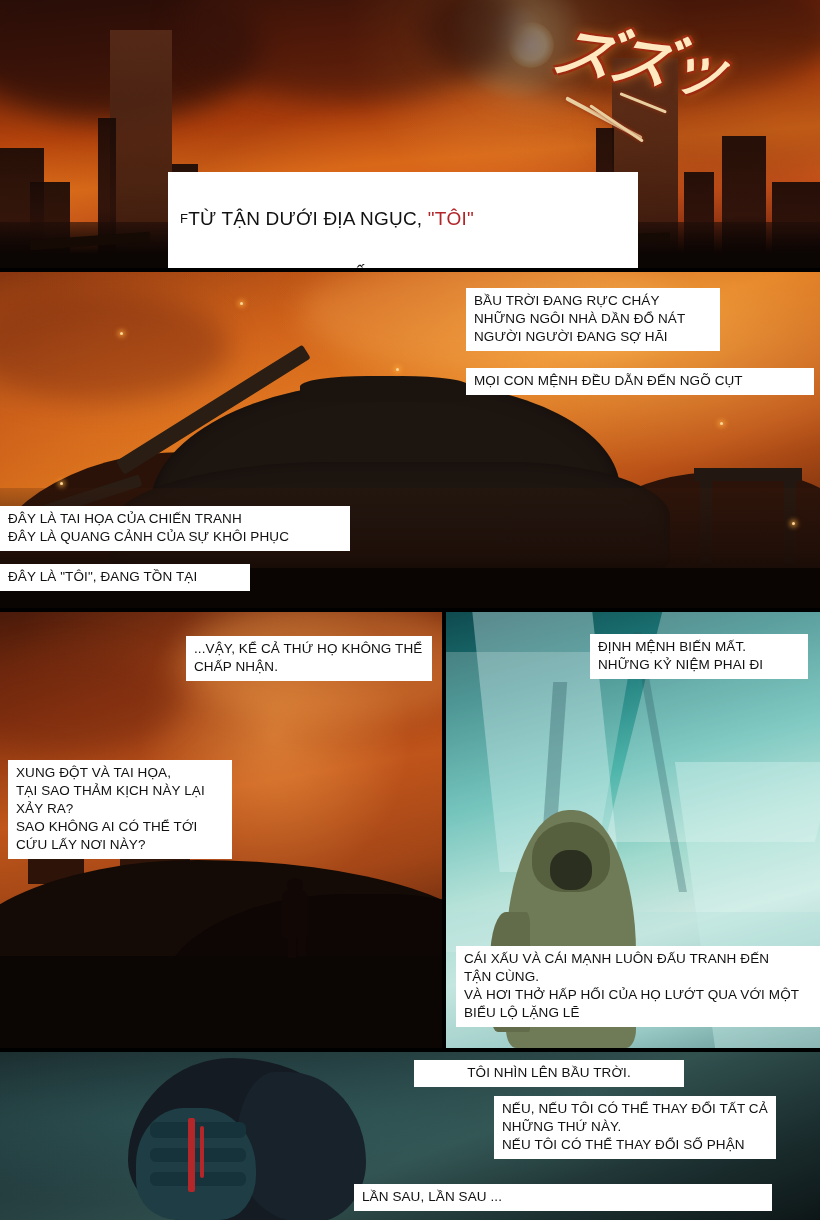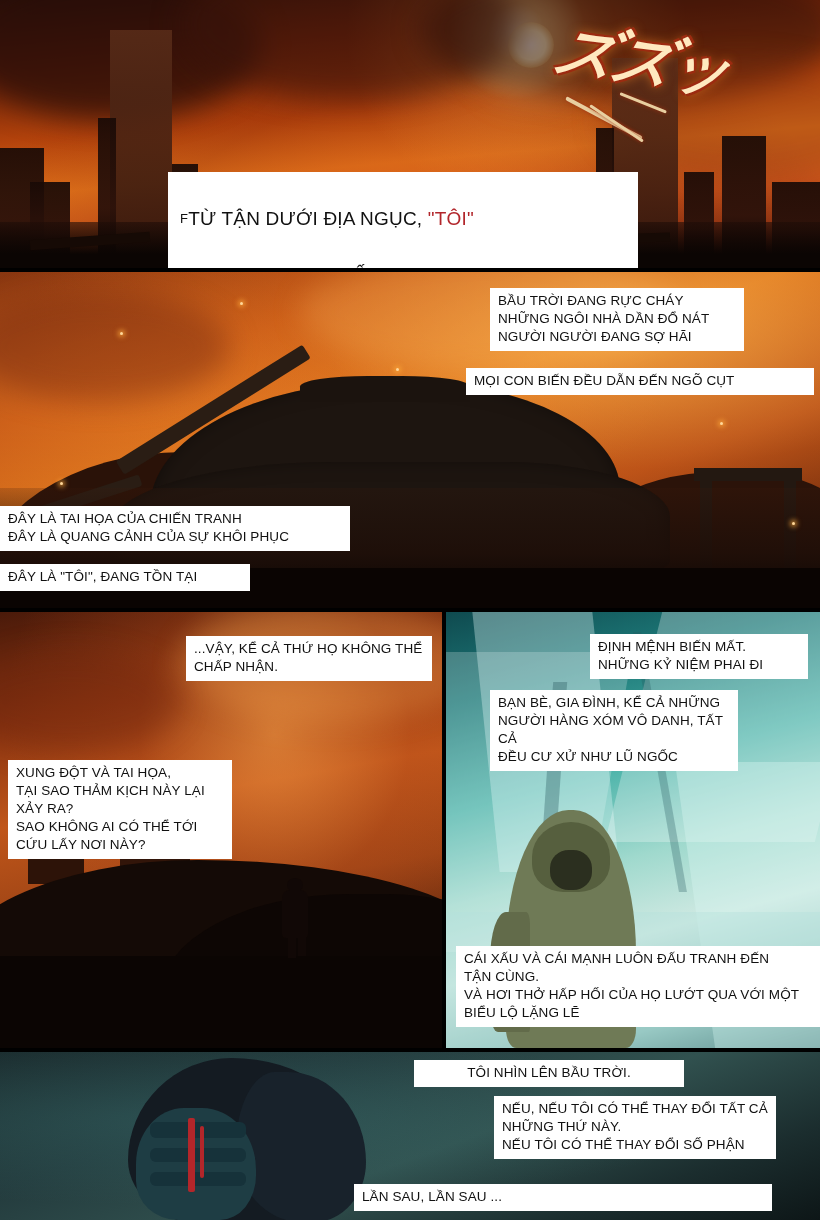--- a/index.html
+++ b/index.html
@@ -262,24 +262,24 @@
     <div style="position:absolute;left:0;bottom:0;width:820px;height:40px;background:#0a0402;"></div>
 
     <div class="ember" style="left:120px; top:60px;"></div>
     <div class="ember" style="left:240px; top:30px;"></div>
     <div class="ember" style="left:396px; top:96px;"></div>
     <div class="ember" style="left:720px; top:150px;"></div>
     <div class="ember" style="left:652px; top:64px;"></div>
     <div class="ember" style="left:792px; top:250px;"></div>
     <div class="ember" style="left:60px;  top:210px;"></div>
 
-    <div class="cap" style="left:466px; top:16px;  width:254px;margin-left:24px;">BẦU TRỜI ĐANG RỰC CHÁY
+    <div class="cap" style="left:466px; top:16px;  width:254px;">BẦU TRỜI ĐANG RỰC CHÁY
 NHỮNG NGÔI NHÀ DẦN ĐỔ NÁT
 NGƯỜI NGƯỜI ĐANG SỢ HÃI</div>
-    <div class="cap" style="left:466px; top:96px;  width:348px;">MỌI CON BIẾN ĐỀU DẪN ĐẾN NGÕ CỤT</div>
+    <div class="cap" style="left:466px; top:96px;  width:348px;">MỌI CON MỆNH ĐỀU DẪN ĐẾN NGÕ CỤT</div>
     <div class="cap" style="left:0px;   top:234px; width:350px;">ĐÂY LÀ TAI HỌA CỦA CHIẾN TRANH
 ĐÂY LÀ QUANG CẢNH CỦA SỰ KHÔI PHỤC</div>
     <div class="cap" style="left:0px;   top:292px; width:250px;">ĐÂY LÀ "TÔI", ĐANG TỒN TẠI</div>
   </div>
 
   <div class="panel" id="panel3">
     <div class="smoke" style="left:180px; top:-10px; width:300px; height:120px; background:rgba(255,170,80,0.3);"></div>
     <div class="smoke" style="left:-40px; top:40px;  width:220px; height:100px; background:rgba(110,38,14,0.45);"></div>
 
     <div style="position:absolute;left:120px;top:238px;width:70px;height:34px;background:#321509;"></div>
@@ -313,23 +313,20 @@
     <div class="ice" style="left:96px;  top:70px;  width:14px;  height:320px; transform:skewX(-4deg); background:rgba(40,90,95,0.35);"></div>
     <div class="ice" style="left:210px; top:20px;  width:8px;   height:260px; transform:skewX(10deg); background:rgba(40,90,95,0.3);"></div>
 
     <div class="cloaked" style="left:60px;  top:198px; width:130px; height:238px;"></div>
     <div style="position:absolute;left:86px;top:210px;width:78px;height:70px;background:#565f3e;border-radius:50% 50% 40% 40%;"></div>
     <div style="position:absolute;left:104px;top:238px;width:42px;height:40px;background:#2b2f1f;border-radius:45%;"></div>
     <div style="position:absolute;left:44px; top:300px;width:40px;height:120px;background:#626b4a;border-radius:40% 10% 4% 20%;"></div>
 
     <div class="cap" style="left:144px; top:22px;  width:218px;">ĐỊNH MỆNH BIẾN MẤT.
 NHỮNG KỶ NIỆM PHAI ĐI</div>
-    <div class="cap" style="left:44px;  top:78px;  width:248px;">BẠN BÈ, GIA ĐÌNH, KỂ CẢ NHỮNG
-NGƯỜI HÀNG XÓM VÔ DANH, TẤT CẢ
-ĐỀU CƯ XỬ NHƯ LŨ NGỐC</div>
     <div class="cap" style="left:10px;  top:334px; width:364px;">CÁI XẤU VÀ CÁI MẠNH LUÔN ĐẤU TRANH ĐẾN
 TẬN CÙNG.
 VÀ HƠI THỞ HẤP HỐI CỦA HỌ LƯỚT QUA VỚI MỘT
 BIỂU LỘ LẶNG LẼ</div>
   </div>
 
   <div class="panel" id="panel5">
 
     <div class="hairmass" style="left:128px; top:6px;  width:230px; height:170px;"></div>
     <div class="hairmass" style="left:236px; top:20px; width:130px; height:150px; background:#18222b; border-radius:30% 60% 40% 50% / 50% 60% 40% 50%;"></div>

